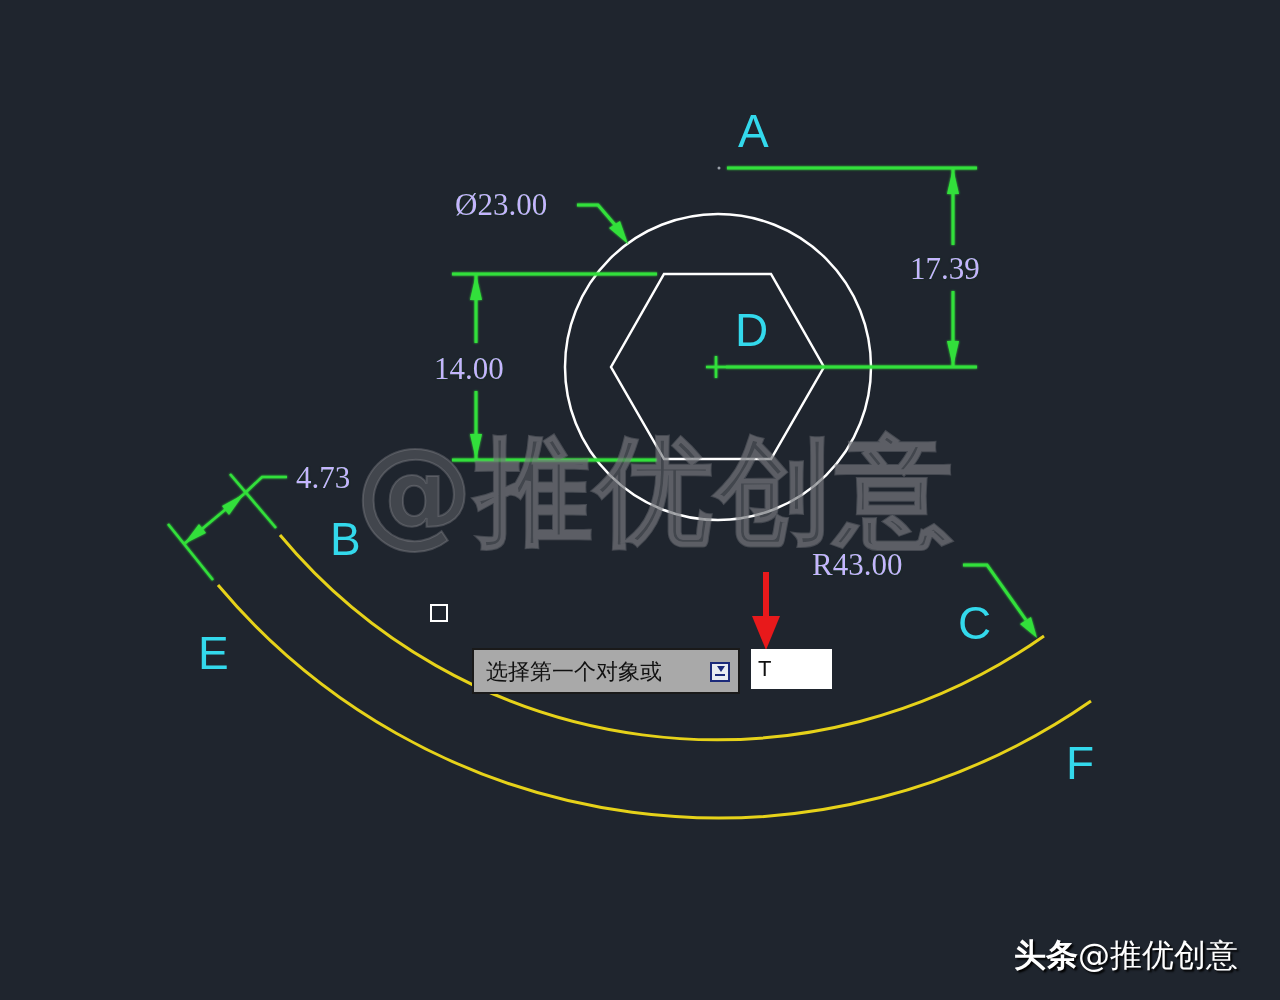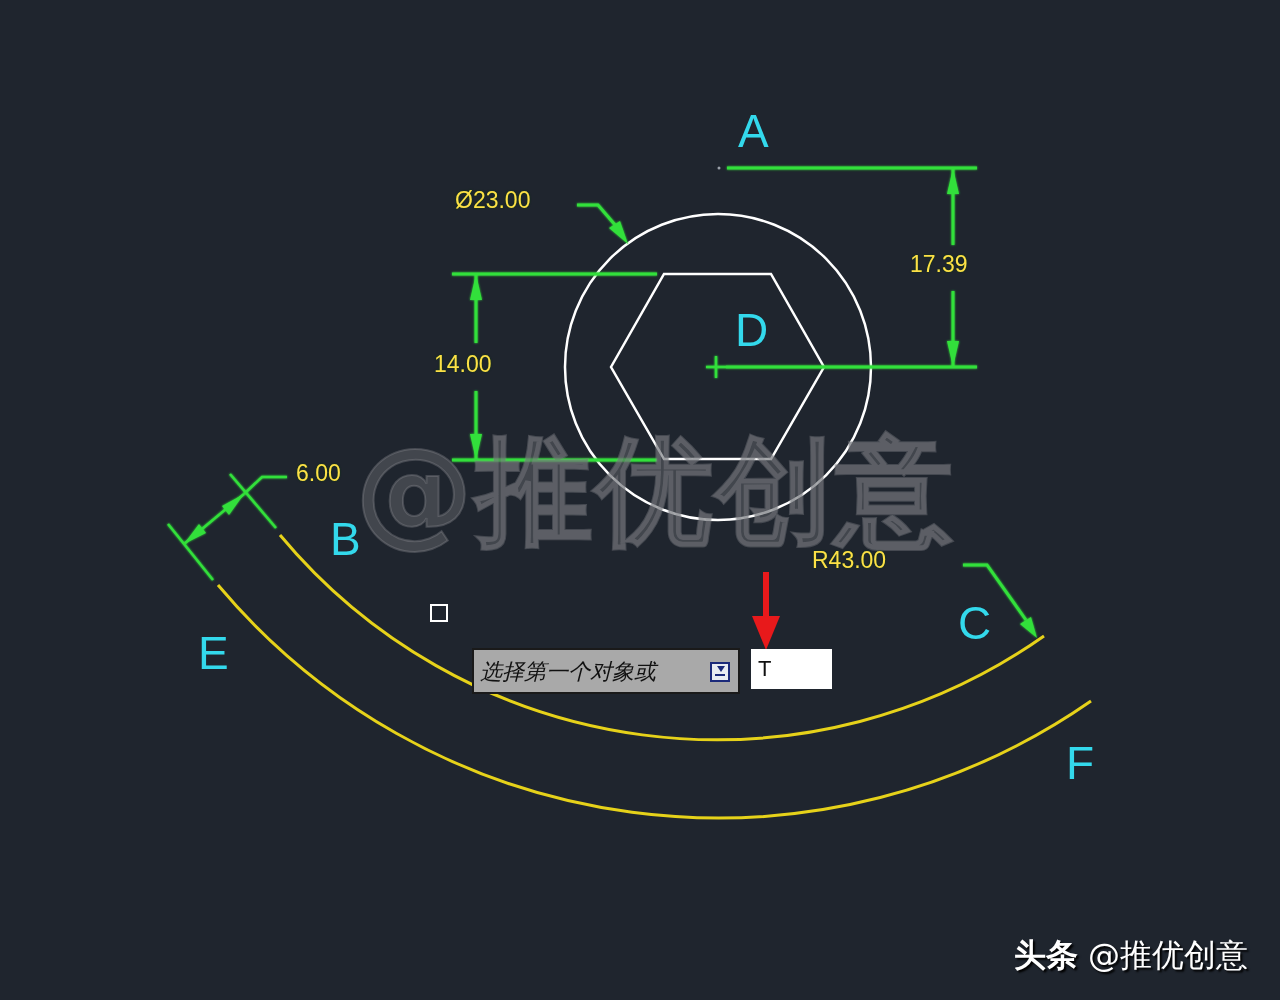--- a/index.html
+++ b/index.html
@@ -1,30 +1,30 @@
 <!DOCTYPE html>
 <html><head>
 <meta charset="utf-8">
 <style>
   html, body { margin:0; padding:0; }
   body { width:1280px; height:1000px; background:#1f252e; overflow:hidden; position:relative; font-family:"Liberation Sans", sans-serif; }
   #canvas { position:absolute; left:0; top:0; width:1280px; height:1000px; }
   .lbl { position:absolute; font-family:"Liberation Sans", sans-serif; color:#33d9ec; font-size:46px; line-height:1; }
-  .dim { position:absolute; font-family:Liberation Sans, sans-serif; color:#fde047; font-size:23px; line-height:1; text-shadow:0 0 2px #0b3a0b; }
+  .dim { position:absolute; font-family:Liberation Serif, serif; color:#c4b5fd; font-size:31px; line-height:1; text-shadow:0 0 2px #0b3a0b; }
   .watermark { position:absolute; left:355px; top:432px; font-family:"DejaVu Sans", sans-serif; font-weight:bold; font-size:118px; line-height:1; color:rgba(95,98,104,0.55); -webkit-text-stroke:2px rgba(140,140,145,0.35); letter-spacing:2px; white-space:nowrap; pointer-events:none; }
   .prompt { position:absolute; left:472px; top:648px; width:268px; height:46px; background:#a9a9a9; border:2px solid #1a1a1a; box-sizing:border-box; }
-  .prompt-text { position:absolute; left:6px; top:7px; font-family:"DejaVu Sans", sans-serif; font-size:22px; color:#111; white-space:nowrap;font-style:italic; }
+  .prompt-text { position:absolute; left:12px; top:7px; font-family:"DejaVu Sans", sans-serif; font-size:22px; color:#111; white-space:nowrap; }
   .prompt-icon { position:absolute; right:8px; top:12px; width:20px; height:20px; background:#e8ecf2; border:2px solid #1b2a7a; box-sizing:border-box; }
   .prompt-icon .arrow { position:absolute; left:5px; top:2px; width:0; height:0; border-left:4px solid transparent; border-right:4px solid transparent; border-top:6px solid #1b2a7a; }
   .prompt-icon .bar { position:absolute; left:3px; top:10px; width:10px; height:2px; background:#1b2a7a; }
   .input-box { position:absolute; left:751px; top:649px; width:81px; height:40px; background:#ffffff; box-sizing:border-box; }
   .input-text { position:absolute; left:7px; top:7px; font-family:"Liberation Sans", sans-serif; font-size:22px; color:#111; }
   .pickbox { position:absolute; left:430px; top:604px; width:18px; height:18px; border:2px solid #ffffff; box-sizing:border-box; }
   .footer { position:absolute; left:1014px; top:934px; font-family:"DejaVu Sans", sans-serif; font-size:32px; color:#ffffff; white-space:nowrap; text-shadow:2px 2px 2px #000; }
-  .footer .brand { font-weight:bold; margin-right:10px; }
+  .footer .brand { font-weight:bold; }
 </style>
 </head>
 <body>
 
 <svg id="canvas" viewBox="0 0 1280 1000" xmlns="http://www.w3.org/2000/svg">
   <defs>
     <filter id="glow" x="-20%" y="-20%" width="140%" height="140%">
       <feGaussianBlur stdDeviation="0.8" result="b"></feGaussianBlur>
       <feMerge>
           <feMergeNode in="b"></feMergeNode>
@@ -101,21 +101,21 @@
 <div class="lbl" style="left:738px;top:108px;">A</div>
 <div class="lbl" style="left:330px;top:516px;">B</div>
 <div class="lbl" style="left:958px;top:600px;">C</div>
 <div class="lbl" style="left:735px;top:307px;">D</div>
 <div class="lbl" style="left:198px;top:630px;">E</div>
 <div class="lbl" style="left:1066px;top:740px;">F</div>
 
 <div class="dim" style="left:455px;top:189px;">Ø23.00</div>
 <div class="dim" style="left:910px;top:253px;">17.39</div>
 <div class="dim" style="left:434px;top:353px;">14.00</div>
-<div class="dim" style="left:296px;top:462px;">6.00</div>
+<div class="dim" style="left:296px;top:462px;">4.73</div>
 <div class="dim" style="left:812px;top:549px;">R43.00</div>
 
 <div class="pickbox"></div>
 
 <div class="prompt">
   <span class="prompt-text">选择第一个对象或</span>
   <span class="prompt-icon">
     <span class="arrow"></span>
       <span class="bar"></span>
   </span>

